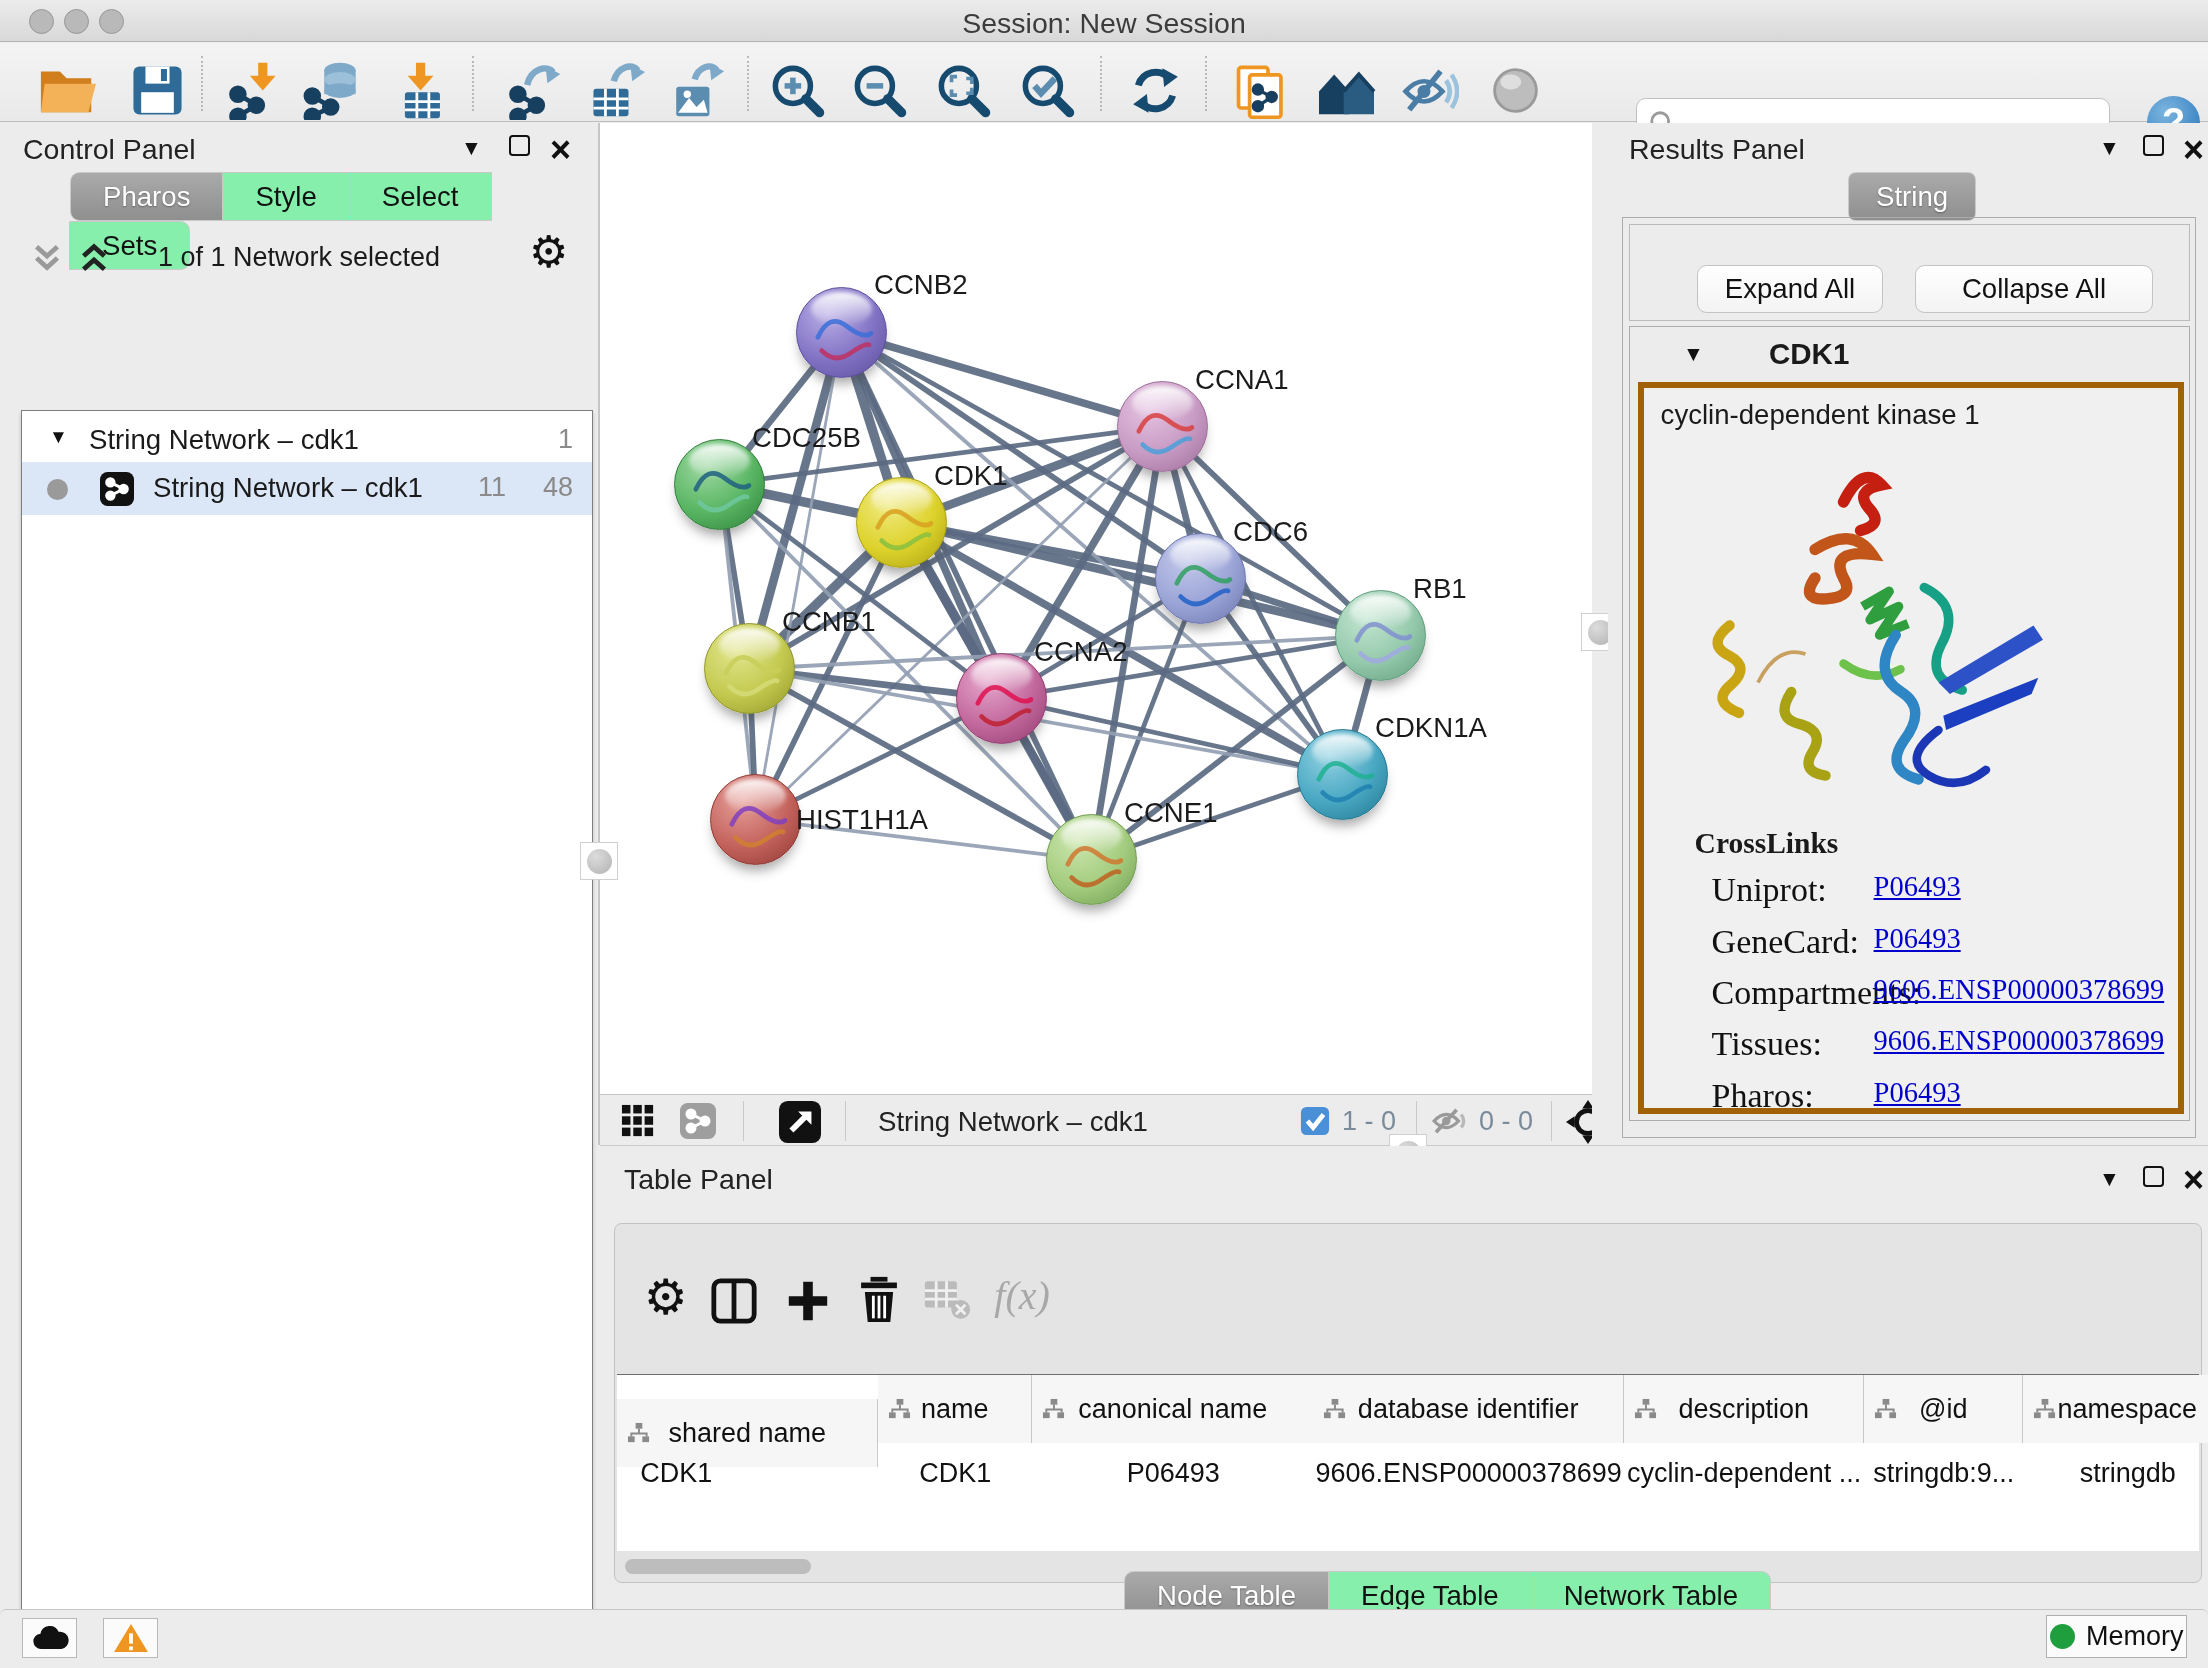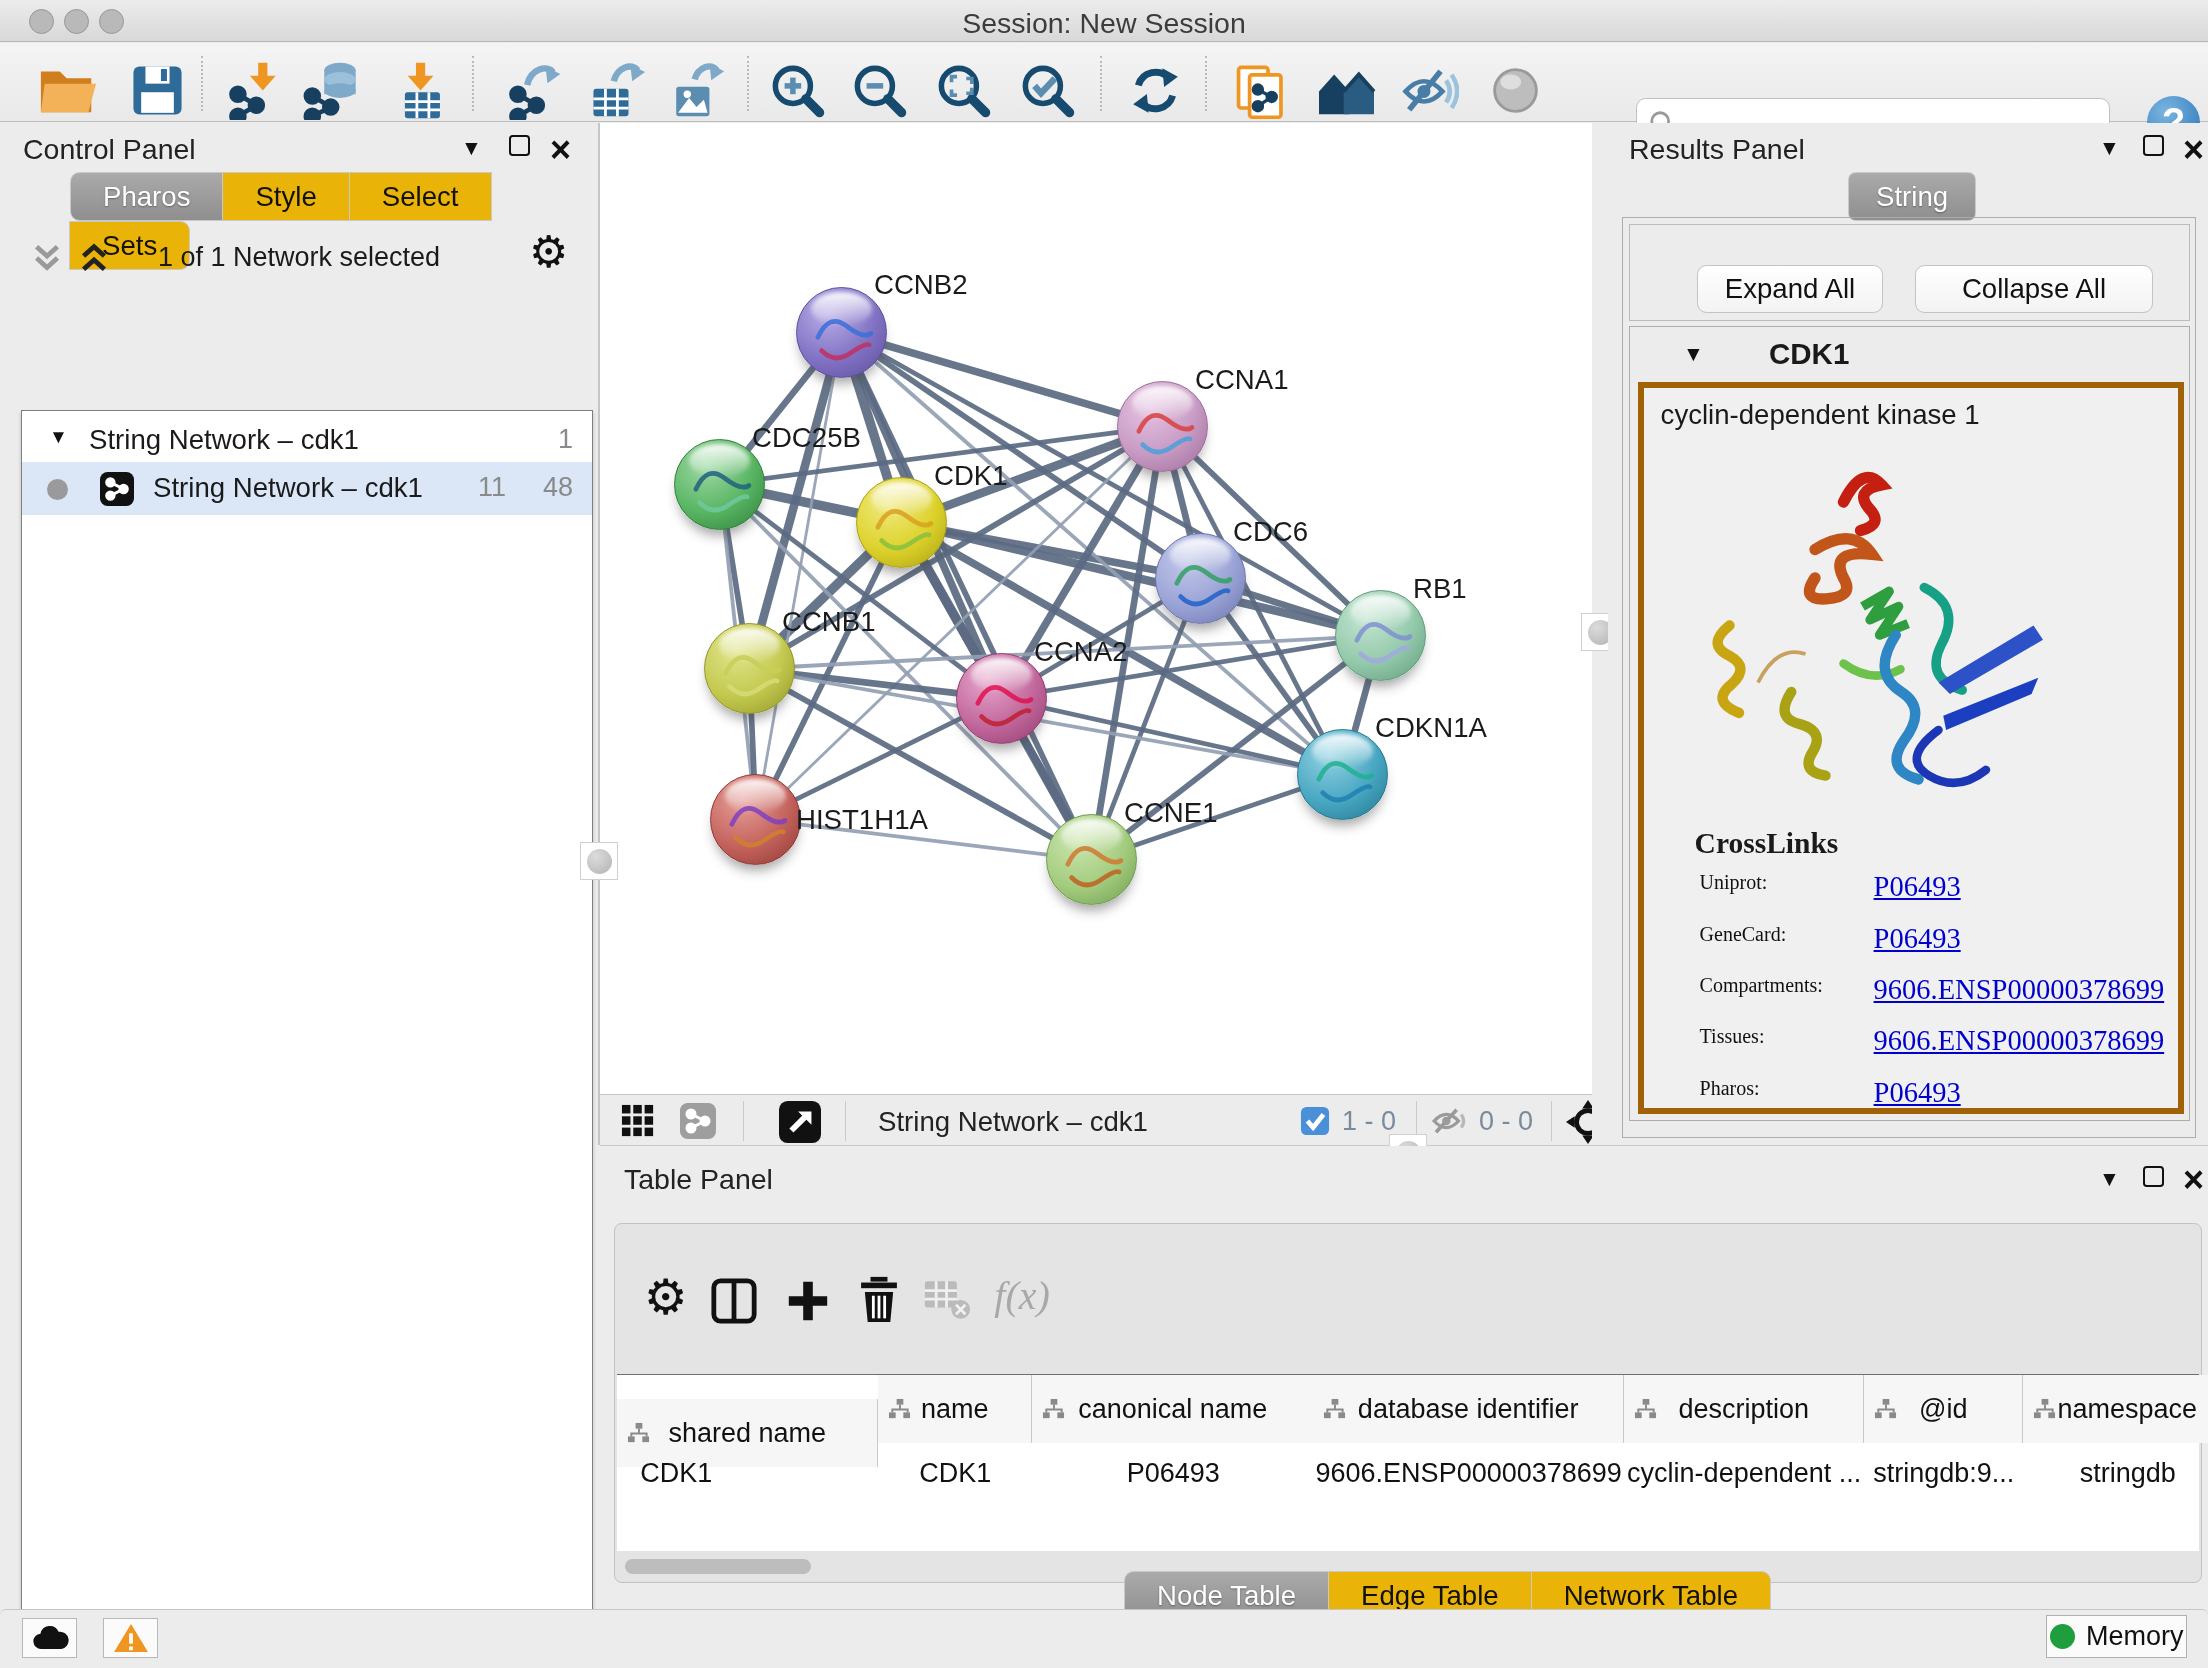--- a/index.html
+++ b/index.html
@@ -21,21 +21,21 @@
     border:1px solid #c0c0c0;border-radius:9.5px;}
   .searchbox svg{position:absolute;left:11.4px;top:9.5px;}
   .helpbtn{position:absolute;left:2147px;top:53px;width:53px;height:53px;border-radius:50%;
     background:radial-gradient(circle at 35% 30%,#7cb5e0,#3f87c4 70%);color:#fff;font-size:38px;
     font-weight:bold;text-align:center;line-height:53px;}
   
   .panel-title{font-size:28.5px;color:#222;}
   .pn-ctl{position:absolute;font-size:25px;color:#111;}
   .float-sq{position:absolute;width:21px;height:21px;border:2.9px solid #111;border-radius:3.8px;}
   .tri{color:#111;font-size:21px;}
-  .tab{height:49px;line-height:48px;padding:0 32px;background:#eab308;border:1px solid #c9c9c9;
+  .tab{height:49px;line-height:48px;padding:0 32px;background:#86efac;border:1px solid #c9c9c9;
     font-size:27.6px;color:#111;display:inline-block;vertical-align:top;margin-left:-1px;}
   .tab.selected{background:linear-gradient(#aaaaaa,#8f8f8f);color:#fff;text-shadow:0 1px 1.9px rgba(0,0,0,.35);}
   .tab:first-child{border-radius:9.5px 0 0 9.5px;margin-left:0;}
   .tab:last-child{border-radius:0 9.5px 9.5px 0;}
   
   .control-panel{position:absolute;left:0;top:123px;width:598px;height:1485px;background:#ececec;}
   .cp-listbox{position:absolute;left:21px;top:287px;width:572px;height:1290px;background:#fff;
     border:1.9px solid #7e7e7e;box-shadow:0 2.9px 3.8px rgba(0,0,0,.2);}
   .net-row{position:absolute;left:0;width:100%;height:53px;font-size:27.6px;}
   .row-count{position:absolute;color:#8a8a8a;font-size:27px;}
@@ -62,21 +62,21 @@
   
   .results-panel{position:absolute;left:1608px;top:123px;width:600px;height:1022px;background:#ececec;}
   .rp-outer{position:absolute;left:14.3px;top:94px;width:574px;height:921px;border:1px solid #adadad;}
   .rp-btnbox{position:absolute;left:5.7px;top:5.7px;width:561px;height:97px;border:1px solid #bbb;}
   .btn{background:linear-gradient(#ffffff,#f3f3f3);border:1px solid #c3c3c3;border-radius:9.5px;
     font-size:27.6px;color:#111;text-align:center;position:absolute;height:48px;line-height:46px;}
   .rp-section{position:absolute;left:5.7px;top:108px;width:561px;height:795px;border:1px solid #adadad;}
   .rp-content{position:absolute;left:7.6px;top:55px;width:546px;height:732px;background:#f0f0f0;border:6px solid #a16207;}
   .serif{font-family:"Liberation Serif","DejaVu Serif",serif;}
   .xl-row{position:absolute;left:0;width:100%;height:51px;}
-  .xl-label{position:absolute;left:56px;font-size:20px;color:#111;}
+  .xl-label{position:absolute;left:68px;font-size:34px;color:#111;}
   .xl-link{position:absolute;left:230px;font-size:28.5px;color:#0000cc;text-decoration:underline;}
   
   .table-panel{position:absolute;left:600px;top:1146px;width:1608px;height:461px;background:#ececec;}
   .tp-box{position:absolute;left:14.3px;top:77px;width:1588px;height:360px;background:#e4e4e4;
     border:1px solid #c2c2c2;border-radius:7.6px;}
   .tp-grid{position:absolute;left:1.9px;top:150px;right:1.9px;height:177px;background:#fff;border-top:1.9px solid #6e6e6e;}
   .th-cell{position:absolute;top:0;height:68px;border-right:1px solid #c9c9c9;background:#f6f6f6;}
   .th-cell span{display:block;text-align:center;font-size:27px;line-height:68px;color:#111;white-space:nowrap;overflow:hidden;}
   .th-cell svg{position:absolute;left:9.5px;top:23px;}
   .td-cell{position:absolute;top:68px;height:61px;font-size:27px;line-height:61px;color:#111;

